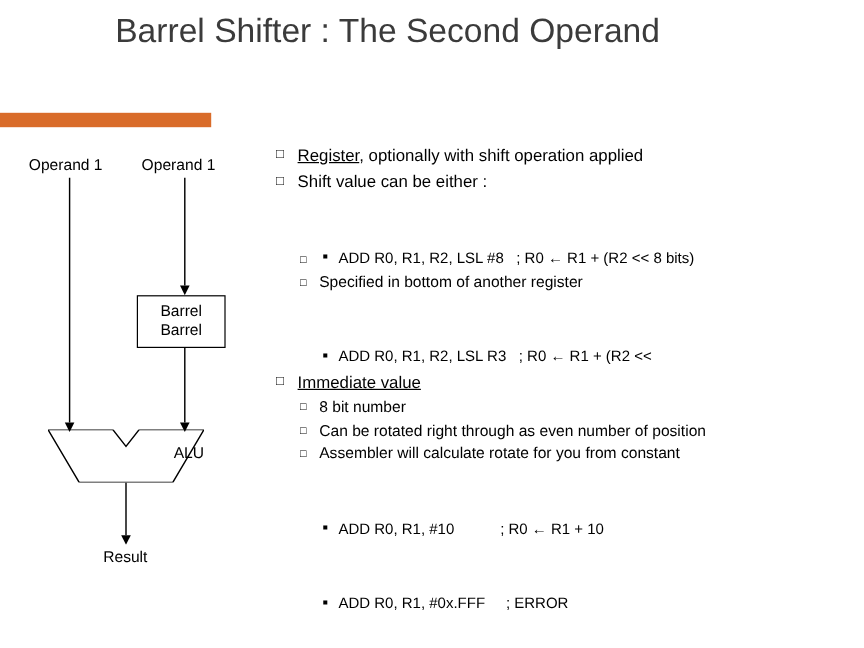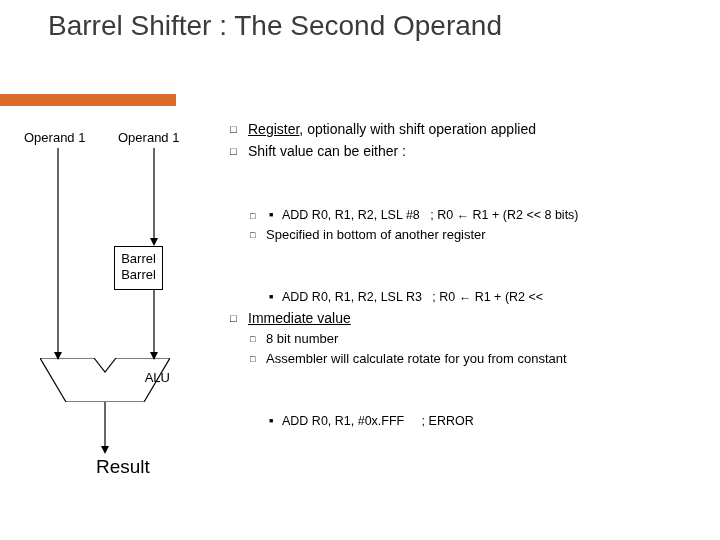--- a/index.html
+++ b/index.html
@@ -1,31 +1,31 @@
 <!DOCTYPE html>
 <html><head>
 <meta charset="utf-8">
 <style>
   * { box-sizing: border-box; margin: 0; padding: 0; }
   body { width: 720px; height: 540px; font-family: Arial, sans-serif; background: #fff; color: #000; overflow: hidden; }
   .slide { width: 100%; height: 100%; position: relative; }
-  .title-area { padding: 8px 16px 0 48px; }
+  .title-area { padding: 8px 16px 0 48px; margin-left: 48px; }
   .title { font-size: 28px; font-weight: normal; color: #3b3b3b; line-height: 1.25; }
   .accent-bar { position: absolute; left: 0; top: 94px; width: 176px; height: 12px; background: #d96c2a; }
   .content { position: absolute; top: 120px; left: 0; right: 0; display: flex; }
   .left-col { width: 230px; position: relative; height: 400px; }
   .right-col { flex: 1; padding-right: 28px; font-size: 14px; line-height: 1.35; }
   .op-label { position: absolute; font-size: 13px; }
   .op1-label { left: 24px; top: 10px; }
   .op2-label { left: 118px; top: 10px; }
-  .bshifter-box { position: absolute; left: 114px; top: 126px; width: 49px; height: 44px; border: 1px solid #000; text-align: center; font-size: 13px; padding-top: 4px; line-height: 1.2; }
+  .bshifter-box { position: absolute; left: 114px; top: 126px; width: 74px; height: 44px; border: 1px solid #000; text-align: center; font-size: 13px; padding-top: 4px; line-height: 1.2; }
   .alu-trap { position: absolute; left: 40px; top: 238px; width: 130px; height: 44px; }
   .alu-trap svg { position: absolute; left: 0; top: 0; }
   .alu-text { position: absolute; left: 0; right: 0; top: 12px; text-align: right; font-size: 13px; }
-  .result-label { position: absolute; left: 86px; top: 336px; font-size: 19px; margin-left: 10px; }
+  .result-label { position: absolute; left: 86px; top: 336px; font-size: 13px; }
   .arrow { position: absolute; }
   .arrow svg { display: block; }
   ul.lvl1 { list-style: none; }
   ul.lvl1 > li { position: relative; padding-left: 18px; margin-bottom: 3px; }
   ul.lvl1 > li::before { content: "□"; position: absolute; left: 0; top: 2px; font-size: 11px; }
   ul.lvl2 { list-style: none; margin-top: 2px; }
   ul.lvl2 > li { position: relative; padding-left: 18px; margin-bottom: 2px; font-size: 13px; }
   ul.lvl2 > li::before { content: "□"; position: absolute; left: 2px; top: 3px; font-size: 9px; }
   ul.lvl3 { list-style: none; margin-top: 2px; }
   ul.lvl3 > li { position: relative; padding-left: 16px; margin-bottom: 2px; font-size: 12.5px; margin-top: 46px; }
@@ -109,23 +109,25 @@
               <ul class="lvl3">
                 <li><span class="code">ADD  R0, R1, R2, LSL R3</span><span class="cmt">   ; R0 ← R1 + (R2 &lt;&lt;</span></li>
               </ul>
             </li>
           </ul>
         </li>
         <li>
           <span class="under">Immediate value</span>
           <ul class="lvl2">
             <li>8 bit number</li>
+            <li>Can be rotated right through as even number of position</li>
             <li>
               <span>Assembler will calculate rotate for you from constant</span>
               <ul class="lvl3">
+                <li><span class="code">ADD  R0, R1, #10</span><span class="cmt">           ; R0 ← R1 + 10</span></li>
                 <li><span class="code">ADD  R0, R1, #0x.FFF</span><span class="cmt">     ; ERROR</span></li>
               </ul>
             </li>
           </ul>
         </li>
       </ul>
     </div>
   </div>
 </div>
 

